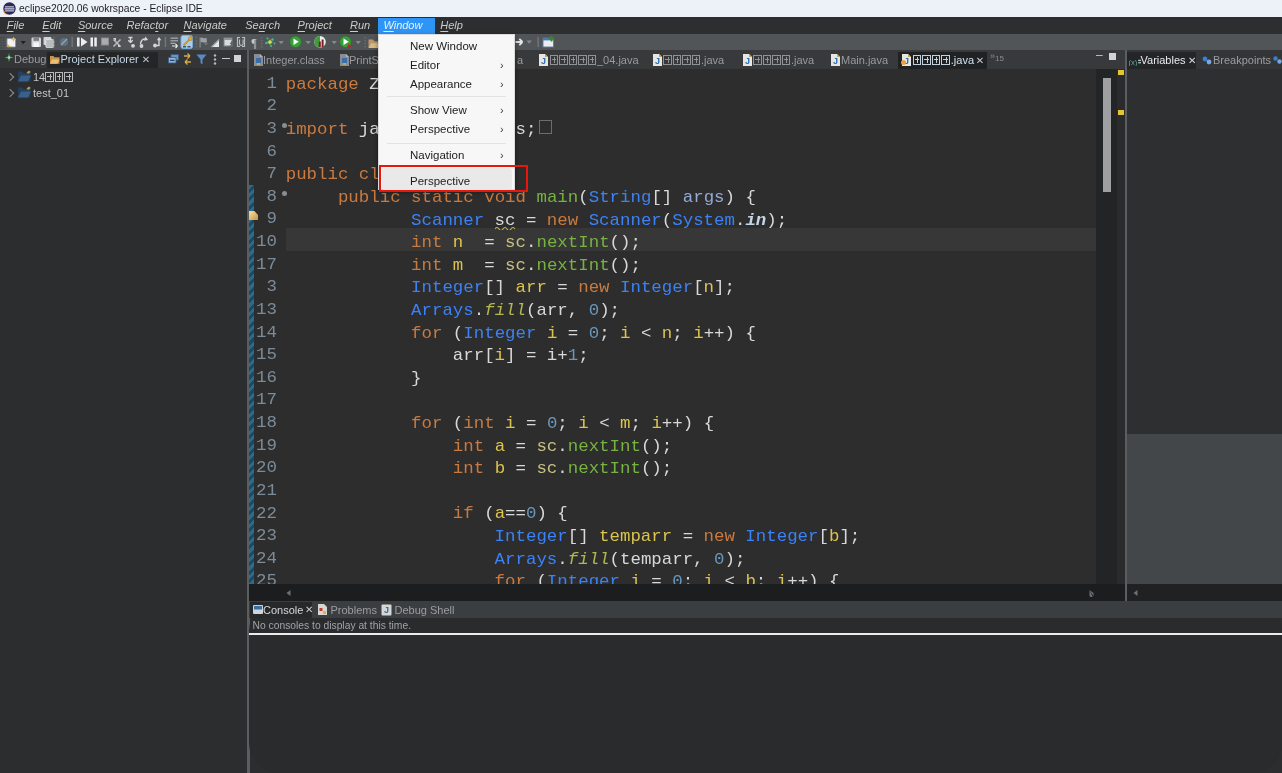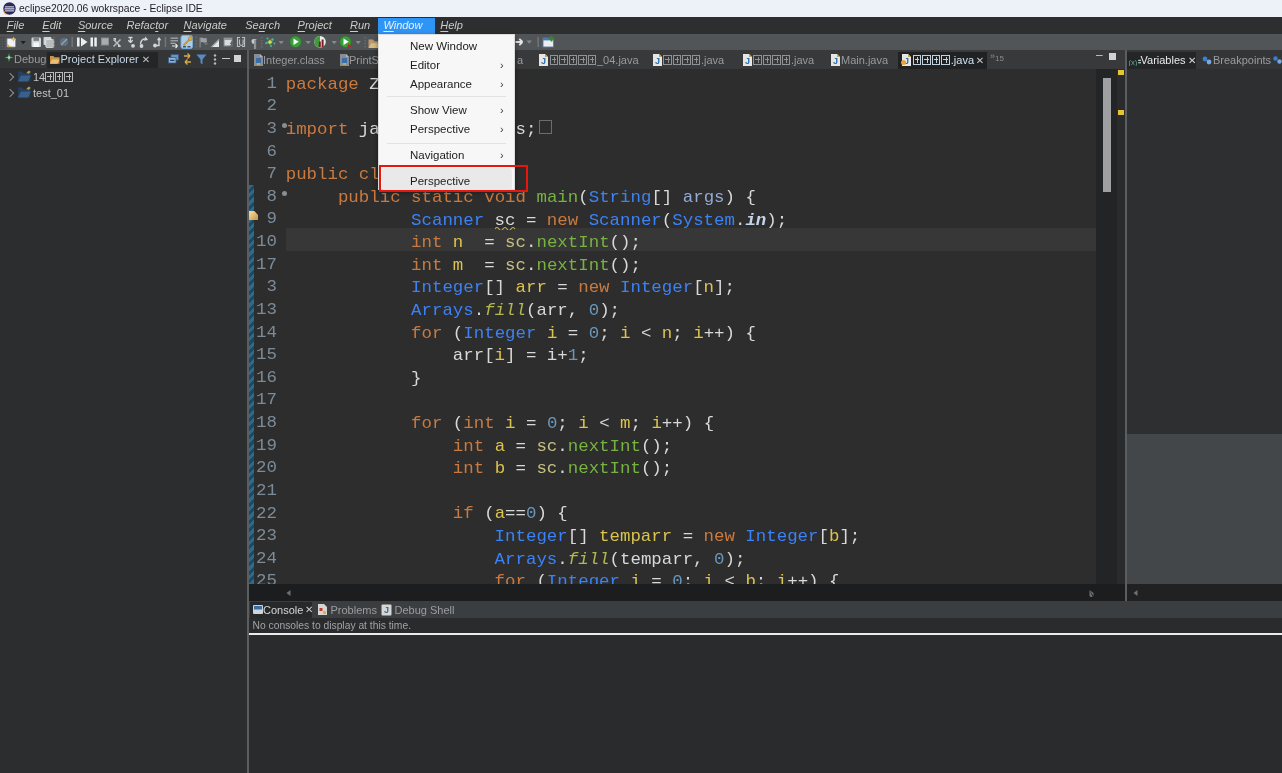--- a/index.html
+++ b/index.html
@@ -42,21 +42,21 @@
 .inb{font-style:italic;font-weight:bold;color:#c4d6e8;}
 #linehl{background:#373737;}
 
 #vscrolltrack{background:#232425;}
 #vthumb{background:#9ea0a2;}
 #hscroll{background:#1c1d1e;}
 
 #rightpanel{left:1127px;top:50px;width:155px;height:551px;background:#2e2f30;}
 #rtabs{left:0;top:0;width:155px;height:19px;background:#333537;}
 
-#console{left:249px;top:601px;width:1033px;height:172px;background:#292b2c;}
+#console{left:249px;top:601px;width:1033px;height:172px;background:#292b2c;border-radius:30px;}
 #ctabs{left:0;top:0;width:1033px;height:16.5px;background:#3b3e40;}
 #ctabs .tab{color:#9b9da0;top:0.5px;height:16px;}
 #ctabs .tab.active{background:#26282a;color:#d5d7d9;}
 
 #dropdown{left:378px;top:34px;width:137px;height:155.5px;background:#f7f7f8;box-shadow:0 2px 5px rgba(0,0,0,.45);border:1px solid #dcdcdc;box-sizing:border-box;z-index:50;}
 .dd{position:absolute;left:31px;font-size:11.5px;color:#1c1c1c;white-space:nowrap;}
 .ddarrow{position:absolute;left:121px;font-size:11px;color:#3c3c3c;}
 .ddsep{position:absolute;left:8px;width:119px;height:1px;background:#e2e2e2;}
 #prefhover{position:absolute;left:3px;top:133.3px;width:130px;height:21.8px;background:#e9e9e9;border-radius:4px;}
 #redbox{left:378.5px;top:164.5px;width:149px;height:27.5px;border:2px solid #e8170d;box-sizing:border-box;z-index:60;}

